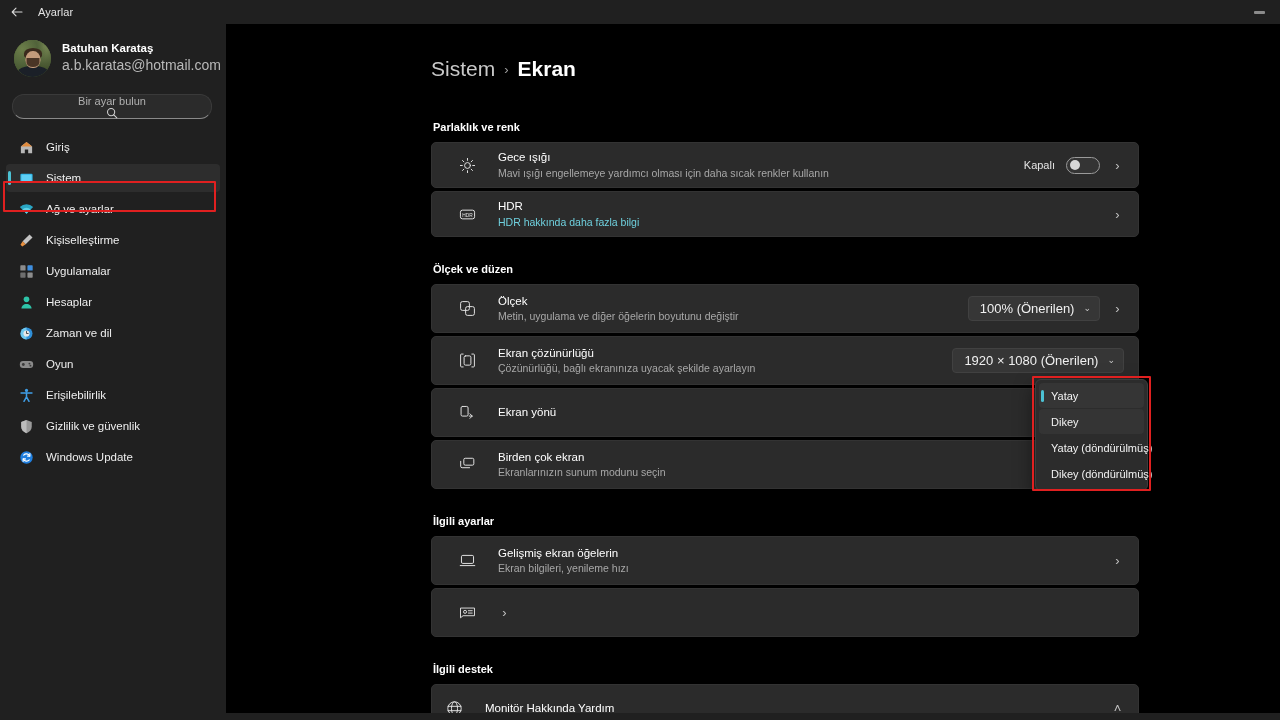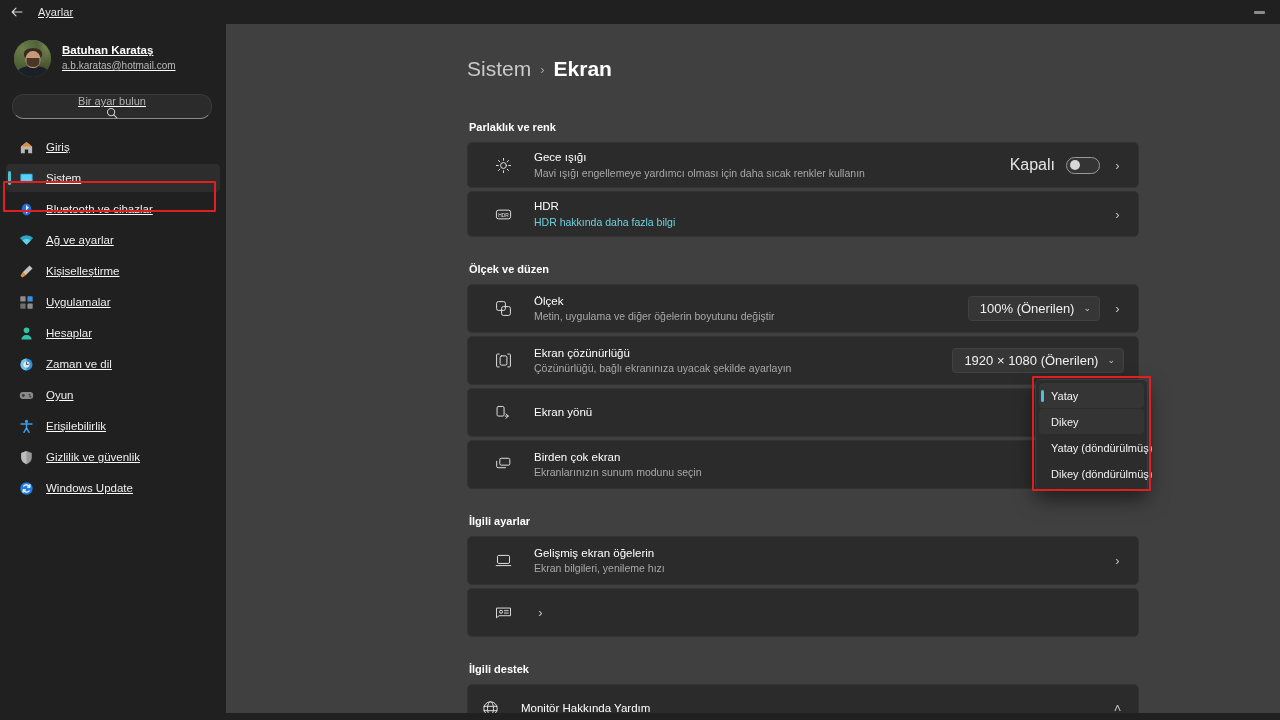--- a/index.html
+++ b/index.html
@@ -10,24 +10,23 @@
     overflow: hidden;
     background: #202020;
     font-family: "Liberation Sans", sans-serif;
     color: #ffffff;
   }
 
   .app {
     position: relative;
     width: 1280px;
     height: 713px;
-    background: #404040;
+    background: #000000;
     display: flex;
     flex-direction: column;
-    text-decoration: underline;
   }
 
   
   .titlebar {
     height: 24px;
     flex: 0 0 24px;
     display: flex;
     align-items: center;
     background: #202020;
     position: relative;
@@ -59,21 +58,20 @@
     width: 11px; height: 3px;
     background: #8b8b8b;
     border-radius: 1px;
   }
 
   
   .body {
     flex: 1 1 auto;
     display: flex;
     min-height: 0;
-    gap: 36px;
   }
 
   
   .sidebar {
     width: 226px;
     flex: 0 0 226px;
     background: #202020;
     padding: 0;
     position: relative;
   }
@@ -135,21 +133,21 @@
   }
   .profile-text { min-width: 0; }
   .profile-name {
     font-size: 11.5px;
     font-weight: 600;
     color: #ffffff;
     line-height: 1.35;
     white-space: nowrap;
   }
   .profile-mail {
-    font-size: 10px;
+    font-size: 14px;
     color: #b9b9b9;
     line-height: 1.35;
     white-space: nowrap;
   }
 
   .search-wrap {
     margin: 12px 14px 0 12px;
     position: relative;
   }
   .search-box {
@@ -310,21 +308,21 @@
   .card-sub.link {
     color: #6fd0de;
   }
   .card-right {
     display: flex;
     align-items: center;
     gap: 11px;
     flex: 0 0 auto;
   }
   .toggle-label {
-    font-size: 16px;
+    font-size: 11px;
     color: #e4e4e4;
   }
   .toggle {
     width: 34px; height: 17px;
     border-radius: 9px;
     background: #343434;
     border: 1px solid #9a9a9a;
     position: relative;
     flex: 0 0 34px;
   }
@@ -497,29 +495,20 @@
         <div class="nav-item selected">
           <span class="nav-ico">
             <svg width="15" height="15" viewBox="0 0 16 16">
               <rect x="1.5" y="3" width="13" height="9" rx="1.3" fill="#31b6e8"></rect>
               <rect x="2.6" y="4" width="10.8" height="6.9" rx="0.8" fill="#5fd0f5"></rect>
             </svg>
           </span>
           <span class="nav-label">Sistem</span>
         </div>
 
-        <div class="nav-item">
-          <span class="nav-ico">
-            <svg width="15" height="15" viewBox="0 0 16 16">
-              <ellipse cx="8" cy="8" rx="5.1" ry="6.3" fill="#1f6fe0"></ellipse>
-              <path d="M7.5 3.3l3 2.9-5.2 4.6 5.2-1.7-3 3.6V3.3z" fill="#ffffff" opacity=".93"></path>
-            </svg>
-          </span>
-          <span class="nav-label">Bluetooth ve cihazlar</span>
-        </div>
 
         <div class="nav-item">
           <span class="nav-ico">
             <svg width="15" height="15" viewBox="0 0 16 16">
               <path d="M8 12.6L.9 5.3a10 10 0 0114.2 0z" fill="#2aa6c4"></path>
               <path d="M8 12.6L3.6 8a6.3 6.3 0 018.8 0z" fill="#5fd2e6"></path>
             </svg>
           </span>
           <span class="nav-label">Ağ ve ayarlar</span>
         </div>

